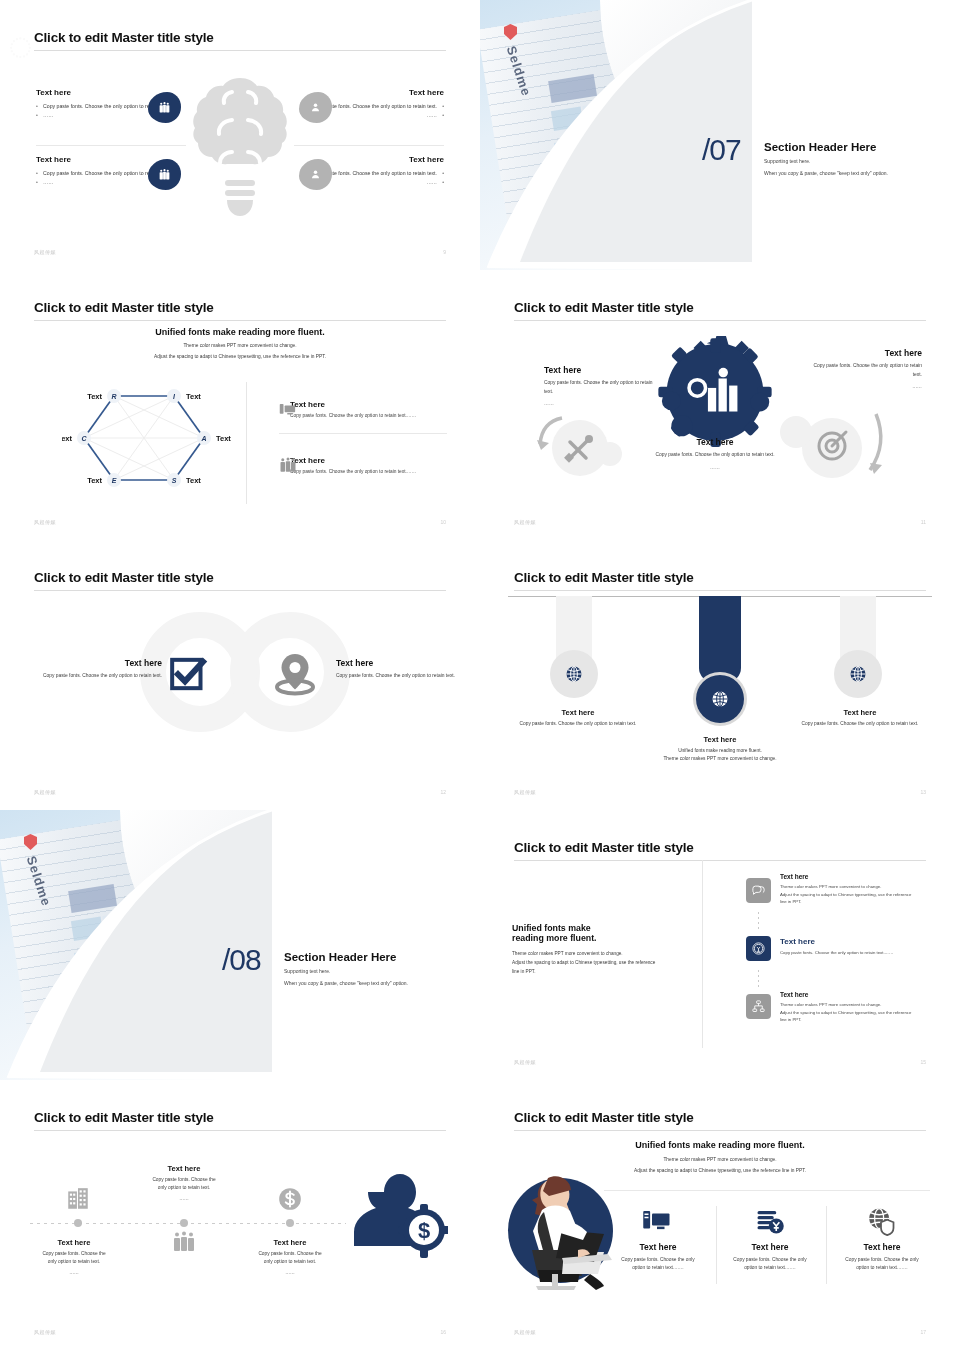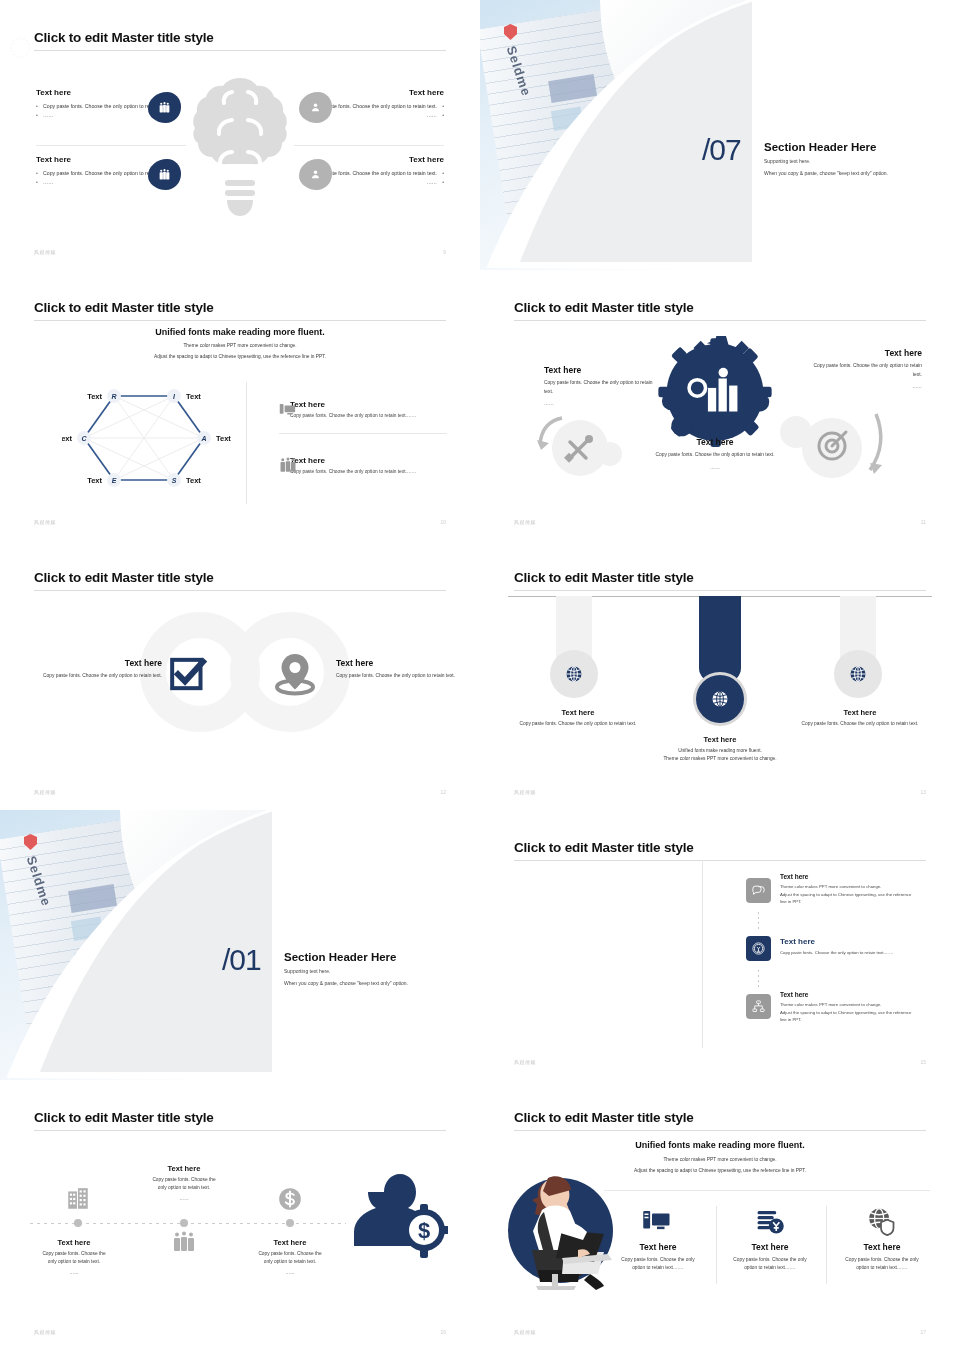--- a/index.html
+++ b/index.html
@@ -569,31 +569,38 @@
       </div>
       <div class="shield"></div>
       <div class="brandtxt">Seldme</div>
       <div class="sheen"></div>
       <svg class="curve" viewBox="0 0 272 270">
         <path d="M272 0 C 150 40 60 140 8 268 L 272 270 Z" fill="#ffffff"></path>
         <path d="M272 0 C 170 30 95 120 40 262 L 272 262 Z" fill="#eceef0"></path>
         <path d="M272 0 C 150 40 60 140 8 268" stroke="#ffffff" stroke-width="3" fill="none"></path>
       </svg>
     </div>
-    <div class="num">/01</div>
+    <div class="num">/08</div>
     <div class="sh-title">Section Header Here</div>
     <div class="sh-sub1">Supporting text here.</div>
     <div class="sh-sub2">When you copy &amp; paste, choose "keep text only" option.</div>
   </div>
 
   <div class="slide">
     <div class="title">Click to edit Master title style</div>
     <div class="title-rule"></div>
     <div class="vsep" style="left:222px;top:50px;height:188px;"></div>
 
+    <div style="position:absolute;left:32px;top:113px;width:180px;">
+      <div style="font-size:8.8px;font-weight:bold;color:#111;">Unified fonts make</div>
+      <div style="font-size:8.8px;font-weight:bold;color:#111;">reading more fluent.</div>
+      <div style="font-size:4.7px;color:#3b3b3b;line-height:1.9;margin-top:7px;">Theme color makes PPT more convenient to change.</div>
+      <div style="font-size:4.7px;color:#3b3b3b;line-height:1.9;">Adjust the spacing to adapt to Chinese typesetting, use the reference</div>
+      <div style="font-size:4.7px;color:#3b3b3b;line-height:1.9;">line in PPT.</div>
+    </div>
 
     <div class="sq-ico" style="left:266px;top:68px;background:#9a9a9a;">
       <svg width="15" height="15" viewBox="0 0 24 24" fill="none" stroke="#ffffff" stroke-width="1.5">
         <path d="M3 9a4 4 0 014-4h5a4 4 0 014 4v2a4 4 0 01-4 4H8l-4 3v-3a4 4 0 01-1-3z"></path>
         <path d="M12 6h5a4 4 0 014 4v2a4 4 0 01-2 3.4"></path>
       </svg>
     </div>
     <div style="position:absolute;left:300px;top:63px;width:165px;">
       <div class="flow-h">Text here</div>
       <div class="flow-b">Theme color makes PPT more convenient to change.</div>

